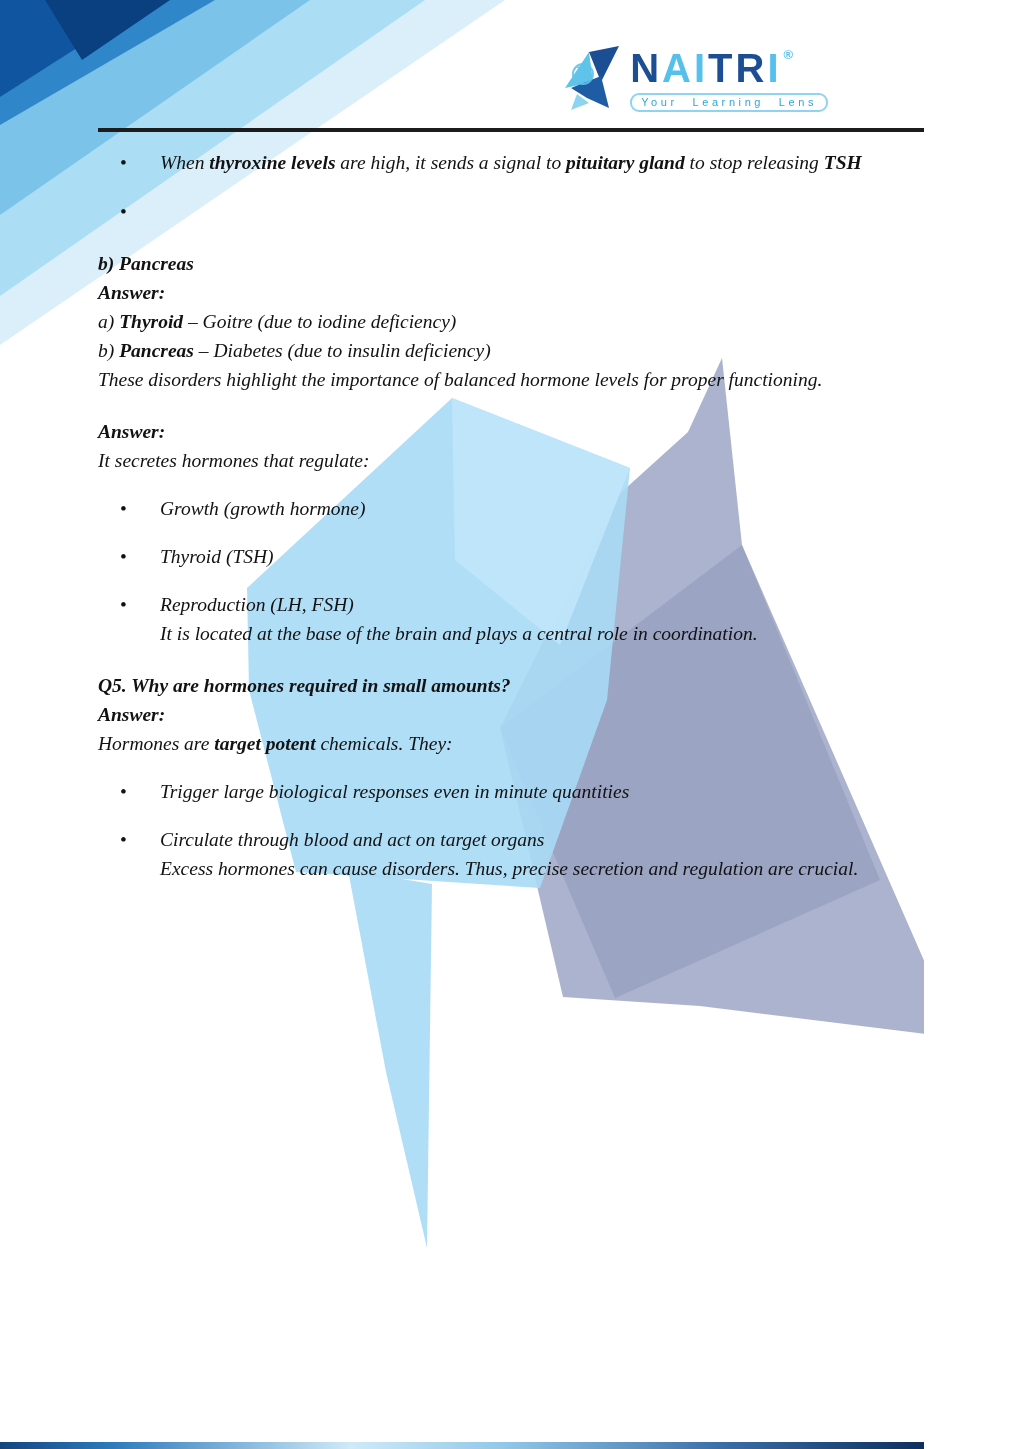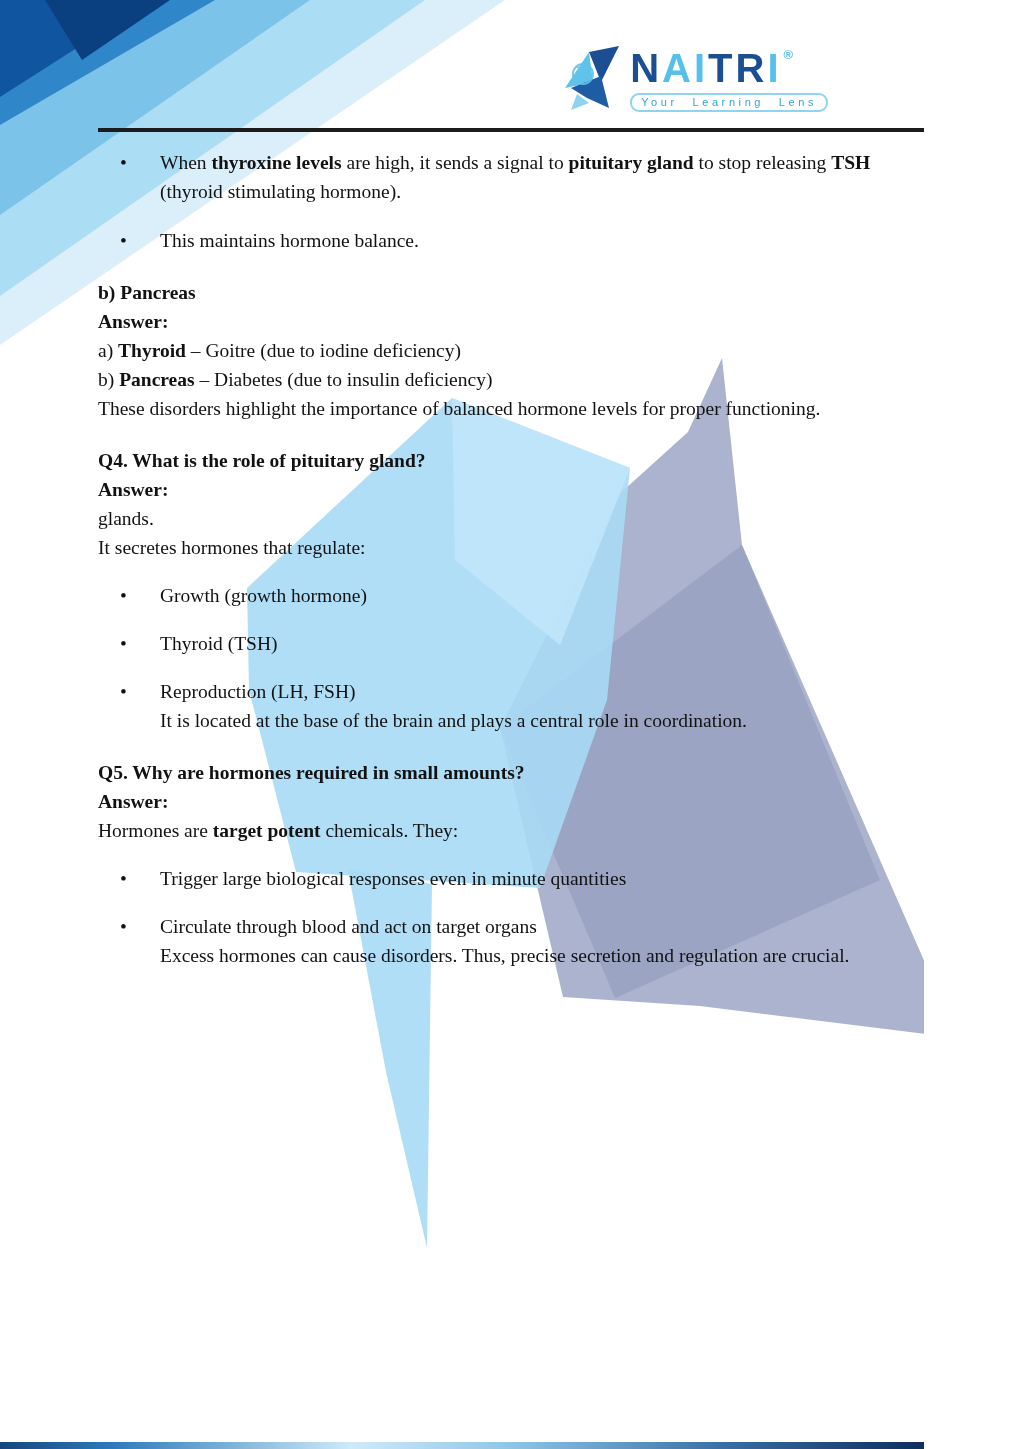--- a/index.html
+++ b/index.html
@@ -33,21 +33,21 @@
     font-size:11px;letter-spacing:3.6px;word-spacing:8px;
     color:#2fa6d9;white-space:nowrap;
     align-self:stretch;text-align:center;
   }
   .rule{position:absolute;top:128px;left:98px;width:828px;height:4px;background:#1c1c1c;}
   
   .content{
     position:absolute;top:148px;left:98px;width:830px;
     font-size:19.5px;line-height:29px;
   }
-  .tline{white-space:nowrap;}
+  .tline{white-space:nowrap;font-style:italic;}
   b{font-weight:bold;}
   .bullet-row{display:flex;margin-bottom:20px;}
   .bullet-marker{width:62px;padding-left:22px;box-sizing:border-box;flex:0 0 62px;}
   .bullet-text{flex:1;}
   .section{margin-top:23px;}
   .section .bullet-row{margin-top:19px;margin-bottom:0;}
   .heading{font-weight:bold;}
 </style>
 </head>
 <body>
@@ -92,46 +92,42 @@
   </div>
 
   <div class="rule"></div>
 
   <main class="content">
 
     <div class="bullet-row">
       <div class="bullet-marker">•</div>
       <div class="bullet-text">
           <div class="tline"><span>When </span><b>thyroxine levels</b><span> are high, it sends a signal to </span><b>pituitary gland</b><span> to stop releasing </span><b>TSH</b></div>
-          <div class="tline"><span>(thyroid stimulating hormone).</span></div>
         </div>
     </div>
 
     <div class="bullet-row">
       <div class="bullet-marker">•</div>
       <div class="bullet-text">
-          <div class="tline"><span>This maintains hormone balance.</span></div>
         </div>
     </div>
 
     <section class="section">
       <div class="heading tline">b) Pancreas</div>
       <div class="heading tline">Answer:</div>
       <div>
           <div class="tline"><span>a) </span><b>Thyroid</b><span> – Goitre (due to iodine deficiency)</span></div>
           <div class="tline"><span>b) </span><b>Pancreas</b><span> – Diabetes (due to insulin deficiency)</span></div>
           <div class="tline"><span>These disorders highlight the importance of balanced hormone levels for proper functioning.</span></div>
         </div>
     </section>
 
     <section class="section">
-      <div class="heading tline">Q4. What is the role of pituitary gland?</div>
       <div class="heading tline">Answer:</div>
       <div>
-          <div class="tline"><span>glands.</span></div>
           <div class="tline"><span>It secretes hormones that regulate:</span></div>
         </div>
 
       <div class="bullet-row">
         <div class="bullet-marker">•</div>
         <div class="bullet-text">
             <div class="tline"><span>Growth (growth hormone)</span></div>
           </div>
       </div>
       <div class="bullet-row">

